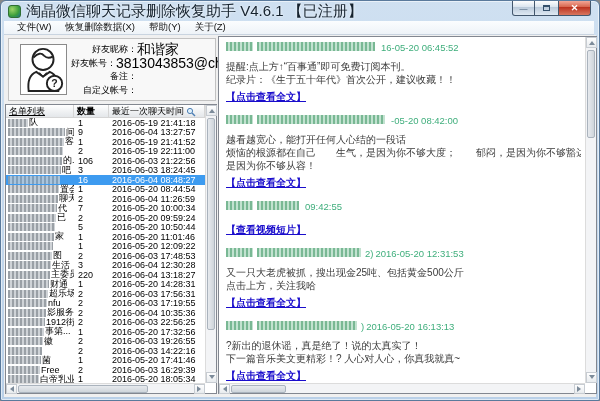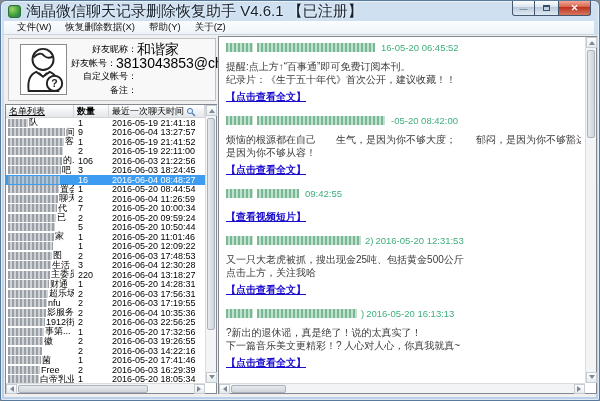--- a/index.html
+++ b/index.html
@@ -73,21 +73,21 @@
   .tri-down{ border-top:4px solid #7c8b9a; margin-bottom:-2px;}
   .tri-left{ border-right:4px solid #7c8b9a; margin-left:-2px;}
   .tri-right{ border-left:4px solid #7c8b9a; margin-right:-2px;}
   .sb-thumb{ position:absolute; background:linear-gradient(90deg,#e7eaee,#cfd5db); border:1px solid #aab3bd; border-radius:2px; }
   .sb-h .sb-thumb{ top:1px; height:8px; background:linear-gradient(#e7eaee,#cfd5db); }
 
   
   .chat-panel{ position:absolute; left:214px; top:1px; width:379px; height:358px;
     background:#fff; border:1px solid #828790; }
   .messages{ position:absolute; left:0; top:0; right:11px; bottom:10px; overflow:hidden; padding:5px 4px 0 7px; }
-  .mhead{ margin:6px 0 7px 0; display:flex; align-items:center; }
+  .mhead{ margin:6px 0 7px 0; display:flex; align-items:flex-start; }
   .msg:first-child .mhead{ margin-top:0; }
   .gmosaic{ display:inline-block; height:9px; margin-right:4px;
     background:repeating-linear-gradient(90deg,#79b894 0 2px,#c2e2d0 2px 4px),
                repeating-linear-gradient(0deg,rgba(255,255,255,.45) 0 2px,rgba(30,110,70,.3) 2px 4px); }
   .gmosaic.nm{ width:27px; }
   .gtx{ font-size:9.5px; color:#3fae7c; white-space:nowrap; }
   .gtx.ts{ margin-left:2px; }
   .mline{ font-size:10px; color:#3a3a3a; line-height:13px; white-space:nowrap; overflow:hidden;}
   .mlink{ display:inline-block; font-size:10px; font-weight:bold; color:#1a0dcc; text-decoration:underline; line-height:14px; margin-bottom:2px;}
   .msg{ margin-bottom:9px; }
@@ -134,25 +134,25 @@
       <div class="profile-fields">
           <div class="pfrow">
             <span class="plabel">好友昵称：</span>
             <span class="pvalue">和谐家</span>
           </div>
           <div class="pfrow">
             <span class="plabel">好友帐号：</span>
             <span class="pvalue">3813043853@chatroom</span>
           </div>
           <div class="pfrow">
+            <span class="plabel">备注：</span>
+            <span class="pvalue"></span>
+          </div>
+          <div class="pfrow">
             <span class="plabel">自定义帐号：</span>
-            <span class="pvalue"></span>
-          </div>
-          <div class="pfrow">
-            <span class="plabel">备注：</span>
             <span class="pvalue"></span>
           </div>
         </div>
     </div>
 
     <div class="list-panel">
       <div class="list-header">
         <div class="hcell hc-name">名单列表</div>
         <div class="hcell hc-count">数量</div>
         <div class="hcell hc-time">
@@ -413,21 +413,21 @@
       <div class="messages">
           <div class="msg"><div class="mhead">
               <span class="gmosaic nm"></span>
               <span class="gmosaic" style="width: 118px;"></span>
               <span class="gtx ts">16-05-20 06:45:52</span>
             </div><div class="mline">提醒:点上方↑“百事通”即可免费订阅本刊。</div><div class="mline">纪录片：《生于五十年代》首次公开，建议收藏！！</div><a class="mlink" href="#">【点击查看全文】</a></div>
           <div class="msg"><div class="mhead">
               <span class="gmosaic nm"></span>
               <span class="gmosaic" style="width: 128px;"></span>
               <span class="gtx ts">-05-20 08:42:00</span>
-            </div><div class="mline">烦恼的根源都在自己　　生气，是因为你不够大度；　　郁闷，是因为你不够豁达；　　焦虑，</div><div class="mline">是因为你不够从容！</div><a class="mlink" href="#">【点击查看全文】</a></div>
+            </div><div class="mline">越看越宽心，能打开任何人心结的一段话</div><div class="mline">烦恼的根源都在自己　　生气，是因为你不够大度；　　郁闷，是因为你不够豁达；　　焦虑，</div><div class="mline">是因为你不够从容！</div><a class="mlink" href="#">【点击查看全文】</a></div>
           <div class="msg"><div class="mhead">
               <span class="gmosaic nm"></span>
               <span class="gmosaic" style="width: 42px;"></span>
               <span class="gtx ts">09:42:55</span>
             </div><a class="mlink" href="#">【查看视频短片】</a></div>
           <div class="msg"><div class="mhead">
               <span class="gmosaic nm"></span>
               <span class="gmosaic" style="width: 104px;"></span>
               <span class="gtx">2)</span>
               <span class="gtx ts">2016-05-20 12:31:53</span>

